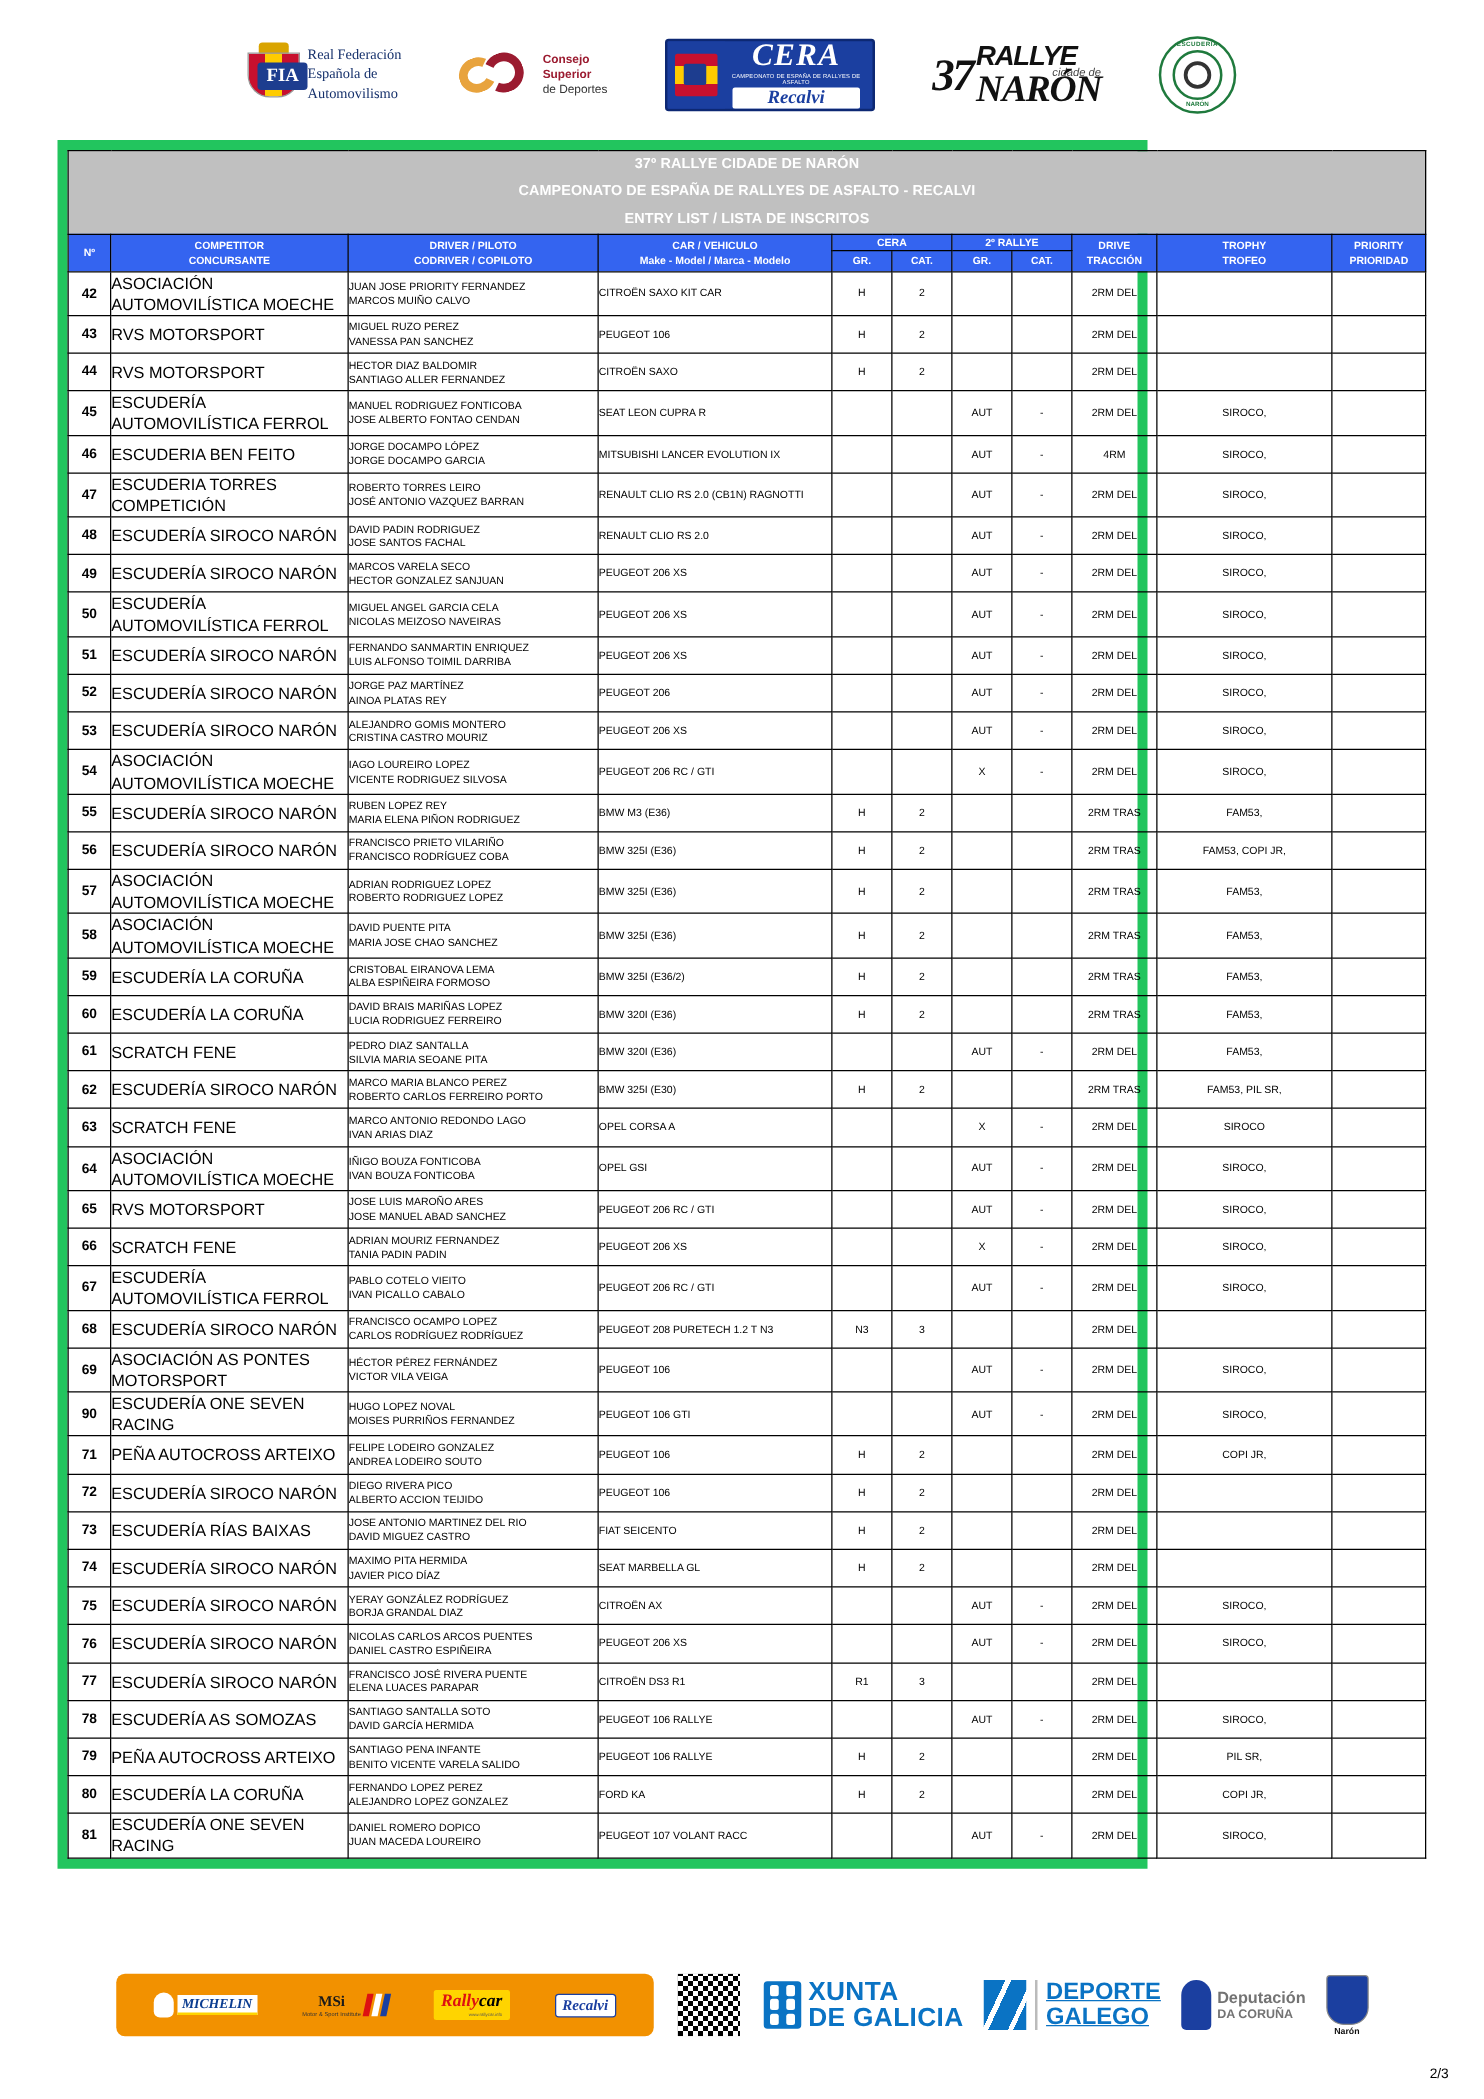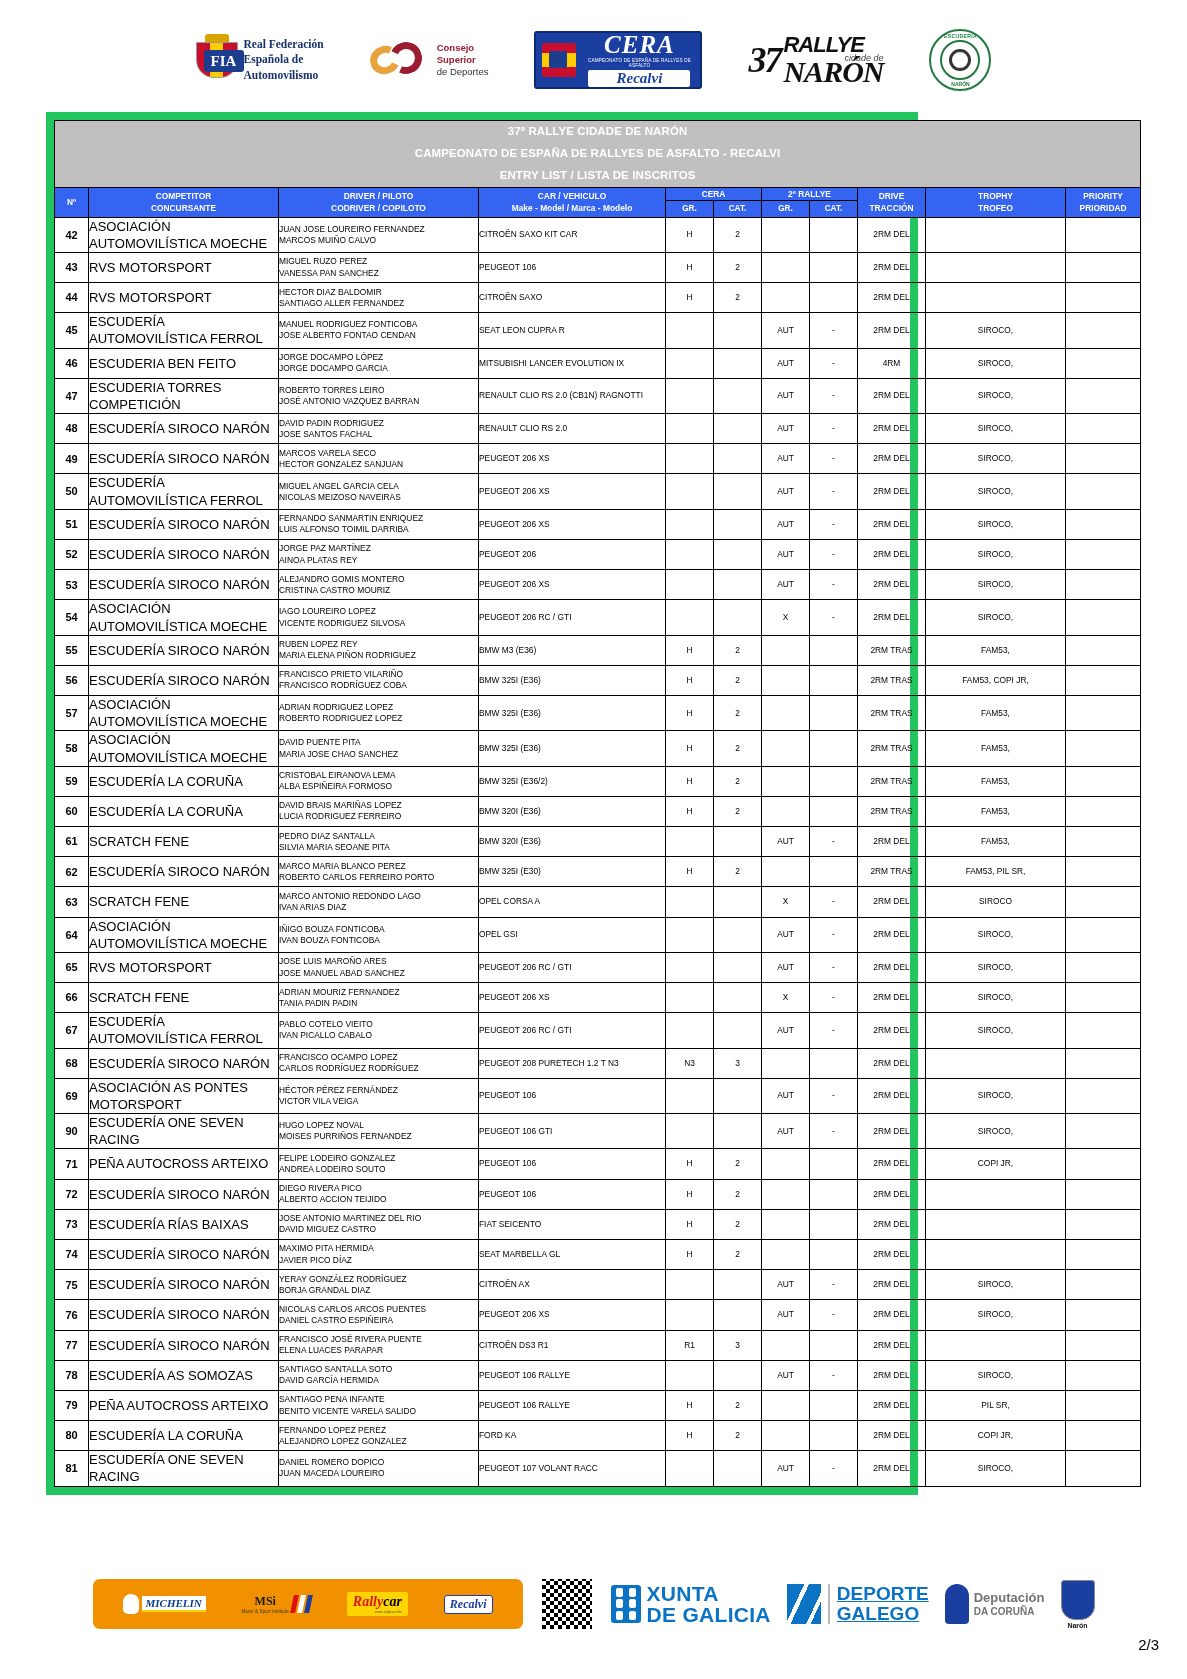--- a/index.html
+++ b/index.html
@@ -40,21 +40,21 @@
     border-radius: 0 0 18px 18px;
     border:1px solid #999;
   }
   .rfeda-shield .fia {
     position:absolute; top:16px; left:8px; width:40px; height:22px;
     background:#1d3d8f; border-radius:3px;
     color:#fff; font-size:15px; font-weight:bold; text-align:center; line-height:22px;
     font-family:"Liberation Serif", serif;
   }
   .rfeda-text {
-    font-size: 11.5px; font-weight: bold; line-height: 1.32; color:#15306b;
+    font-size: 11.5px; font-weight: normal; line-height: 1.32; color:#15306b;
     font-family:"Liberation Serif", serif;
   }
 
   
   .csd { display:flex; align-items:center; gap:7px; }
   .csd-mark { width:60px; height:40px; position:relative; }
   .csd-mark .c1 {
     position:absolute; left:0; top:6px; width:30px; height:28px;
     border:7px solid #e8a33d; border-right-color:transparent; border-radius:50%;
     transform: rotate(-20deg);
@@ -272,22 +272,22 @@
   .dip-mark { width:24px;height:40px;background:#1b3fa0;border-radius:12px 12px 4px 4px; }
   .dip-txt { color:#737373; font-size:13px; font-weight:bold; line-height:1.1; }
   .dip-txt .sm { font-size:10px; }
   .naron-crest { text-align:center; }
   .naron-crest .cr {
     width:34px;height:40px;background:#1b3fa0;margin:0 auto;border-radius:3px 3px 14px 14px;
     border:1px solid #888;
   }
   .naron-crest .nm { font-size:7px; font-weight:bold; color:#111; margin-top:2px;}
   .page-num {
-    position:absolute; right: 28px; bottom: 26px;
-    font-size: 15px; color:#000;
+    position:absolute; right: 28px; bottom: 14px;
+    font-size: 11px; color:#000;
   }
 </style>
 </head>
 <body>
 
 <div class="header-logos">
 
   <div class="logo-box rfeda">
     <div class="rfeda-shield">
       <div class="crown"></div>
@@ -406,21 +406,21 @@
         <td class="h-sub">GR.</td>
         <td class="h-sub">CAT.</td>
       </tr>
     </thead>
 
     <tbody id="entry-body">
         <tr>
           <td class="c-no">42</td>
           <td class="c-competitor">ASOCIACIÓN AUTOMOVILÍSTICA MOECHE</td>
           <td class="c-crew">
-            <span class="crew-l1">JUAN JOSE LOUREIRO FERNANDEZ</span>
+            <span class="crew-l1">JUAN JOSE PRIORITY FERNANDEZ</span>
             <span class="crew-l2">MARCOS MUIÑO CALVO</span>
           </td>
           <td class="c-car">CITROËN SAXO KIT CAR</td>
           <td class="c-ctr">H</td>
           <td class="c-ctr">2</td>
           <td class="c-ctr"></td>
           <td class="c-ctr"></td>
           <td class="c-ctr">2RM DEL</td>
           <td class="c-trophy"></td>
           <td class="c-ctr"></td>

